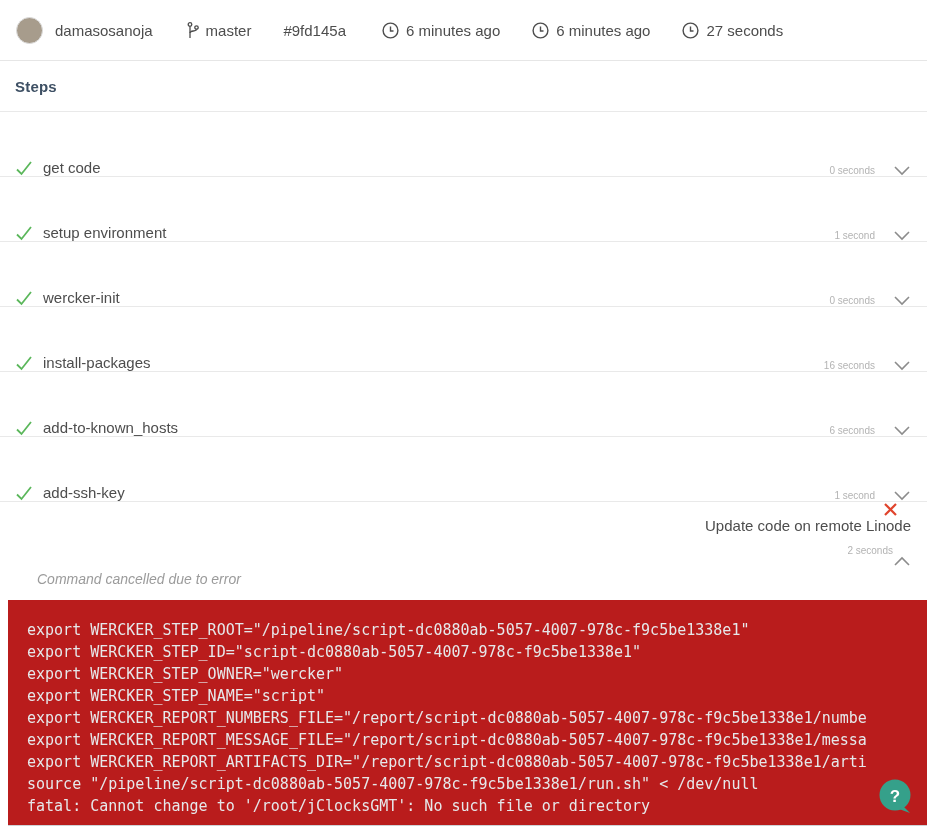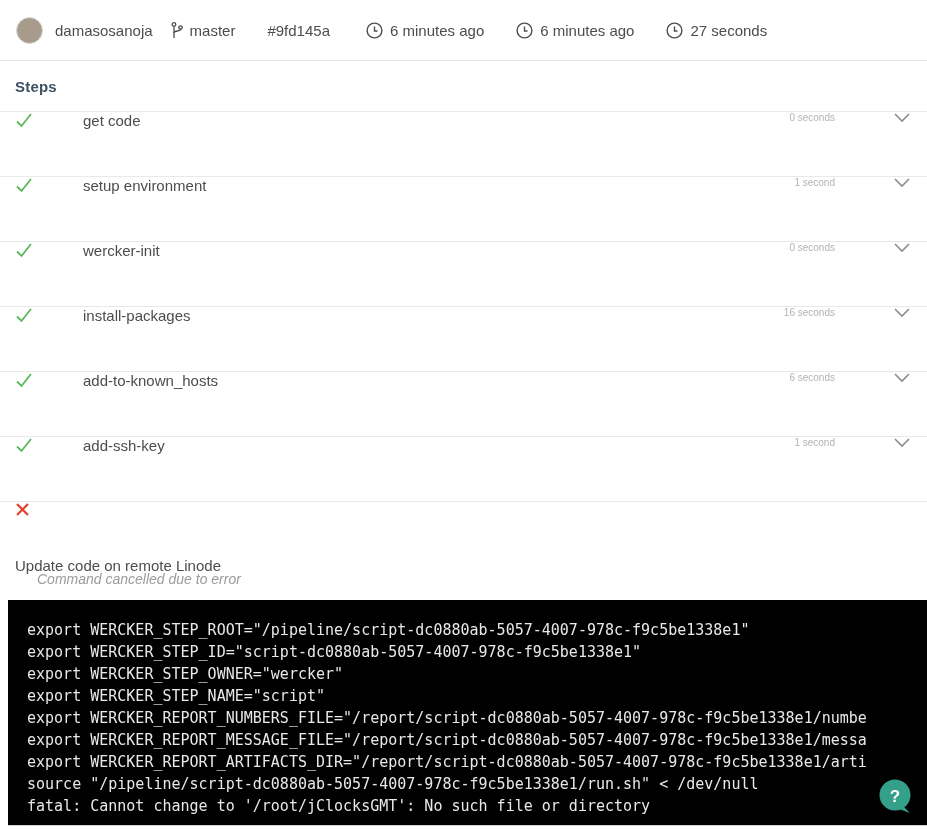--- a/index.html
+++ b/index.html
@@ -20,45 +20,44 @@
       radial-gradient(circle at 50% 32%, #c8a98e 0 28%, transparent 30%),
       radial-gradient(circle at 50% 75%, #ececec 0 45%, transparent 47%),
       linear-gradient(135deg, #b9b2a6, #8e8career 60%, #7d7668);
     background-color: #a79c8c;
     border: 1px solid #ddd;
     margin-right: 12px;
     overflow: hidden;
   }
   .link-blue { color: #76c4e2; font-size: 15px; text-decoration: none; }
   .header-item { display: flex; align-items: center; font-size: 15px; color: #4d4d4d; }
-  .username { margin-right: 18px; }
+  .username { margin-right: 34px; }
   .branch { margin-right: 32px; }
   .branch svg { margin-right: 7px; }
   .commit { margin-right: 36px; }
   .time-item { margin-right: 32px; }
   .time-item svg { margin-right: 7px; }
 
   
   .steps-title-wrap {
     height: 51px;
     display: flex;
     align-items: center;
     padding-left: 15px;
     border-bottom: 1px solid #e9e9e9;
   }
   .steps-title { color: #3e5064; font-size: 15px; font-weight: 700; letter-spacing: 0.2px; text-align: right; }
 
   .step-row {
     height: 65px;
     display: flex;
-    align-items: flex-start;
-    padding: 0 16px 11px 15px;
+    align-items: flex-end;
+    padding: 0 16px 0 15px;
     border-bottom: 1px solid #e9e9e9;
     cursor: pointer;
-    gap: 40px;
   }
   .step-row.failed { border-bottom: none; height: 65px; flex-direction: column; }
   .status-icon { width: 20px; display: flex; align-items: center; justify-content: flex-start; margin-right: 8px; }
   .step-label { font-size: 15px; color: #4d4d4d; flex: 1 1 auto; }
   .step-duration { font-size: 10px; color: #b3b3b3; margin-right: 18px; }
   .chevron { display: flex; align-items: center; }
 
   .step-message {
     font-size: 14px;
     font-style: italic;
@@ -70,21 +69,21 @@
     text-align: right;
   }
 
   
   .terminal {
     position: absolute;
     left: 8px;
     right: 0;
     top: 600px;
     height: 226px;
-    background: #000000;
+    background: #b91c1c;
     overflow: hidden;
     padding: 19px 0 0 19px;
     border-bottom: 1px solid #cfd2d6;
   }
   .terminal-line {
     font-family: "DejaVu Sans Mono", "Liberation Mono", monospace;
     font-size: 15px;
     line-height: 22px;
     color: #e6e8ea;
     white-space: pre;

